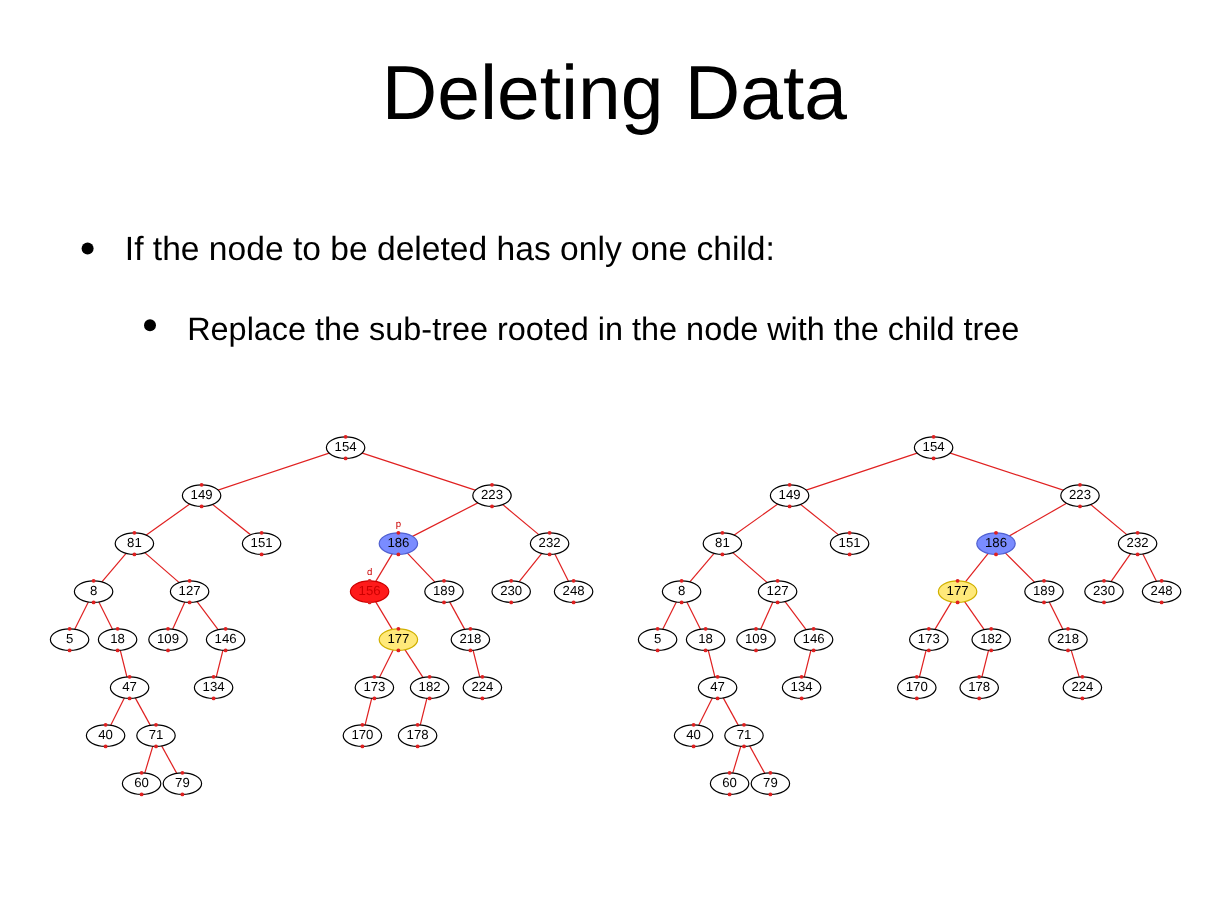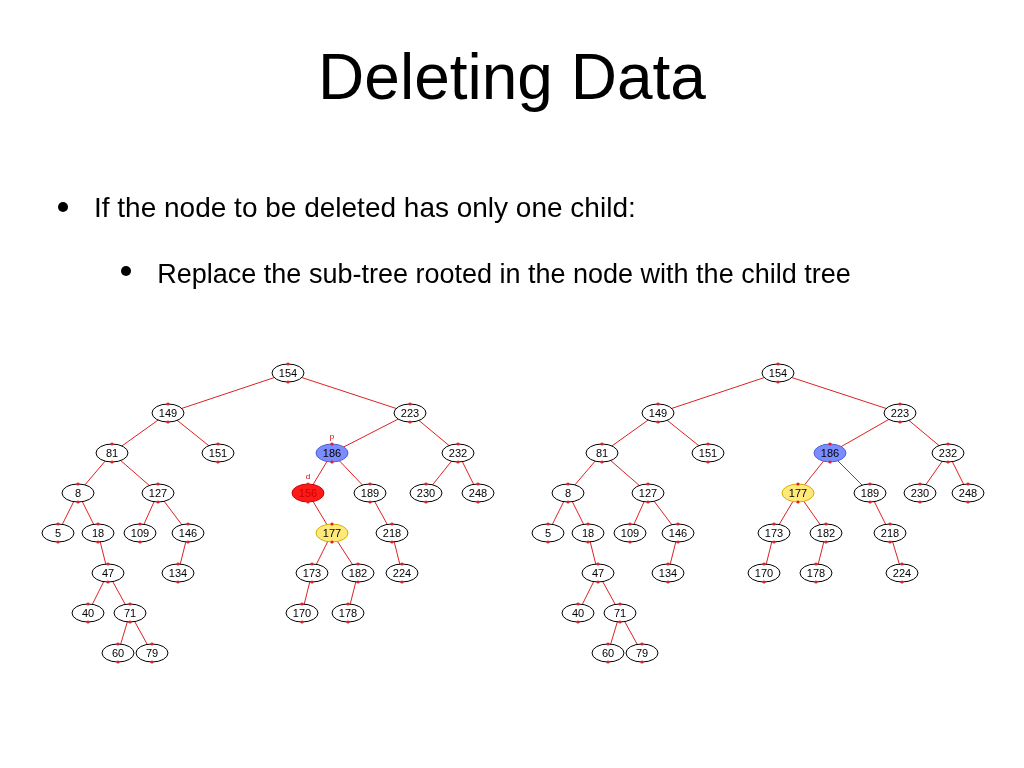--- a/index.html
+++ b/index.html
@@ -22,37 +22,36 @@
     top: 40px;
     left: 0;
     width: 1024px;
     text-align: center;
     font-size: 64px;
     font-weight: 400;
   }
   .bullets {
     position: absolute;
     top: 190px;
-    left: 58px;
+    left: 68px;
     right: 50px;
   }
   .b1 {
     font-size: 28px;
     line-height: 1.3;
     display: flex;
     align-items: flex-start;
   }
   .b2 {
     font-size: 27px;
     line-height: 1.35;
     display: flex;
     align-items: flex-start;
     margin-top: 30px;
     margin-left: 52px;
-    justify-content: center;
   }
   .dot {
     display: inline-block;
     width: 10px;
     height: 10px;
     background: #000;
     border-radius: 50%;
     flex: 0 0 auto;
     margin-right: 26px;
     margin-top: 12px;

